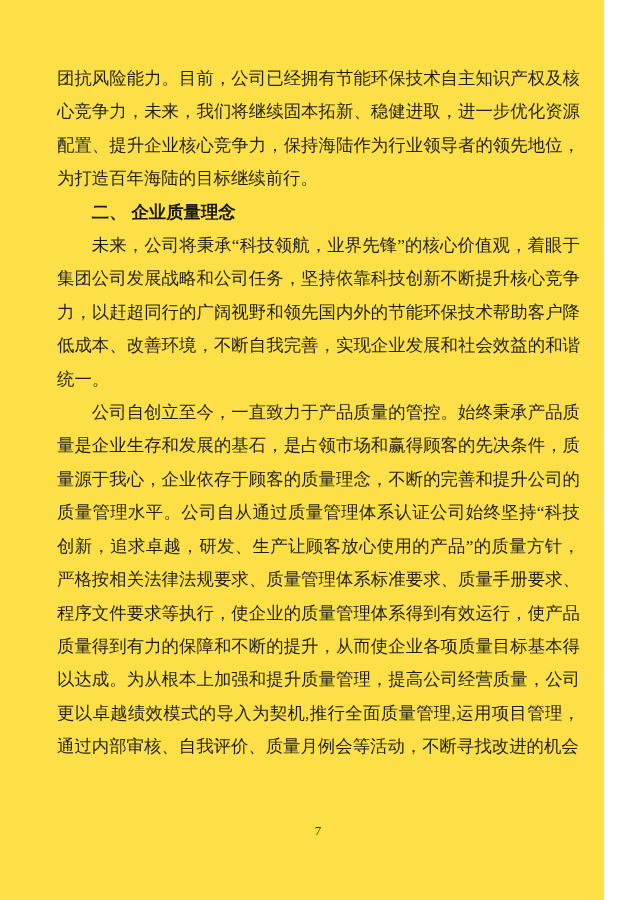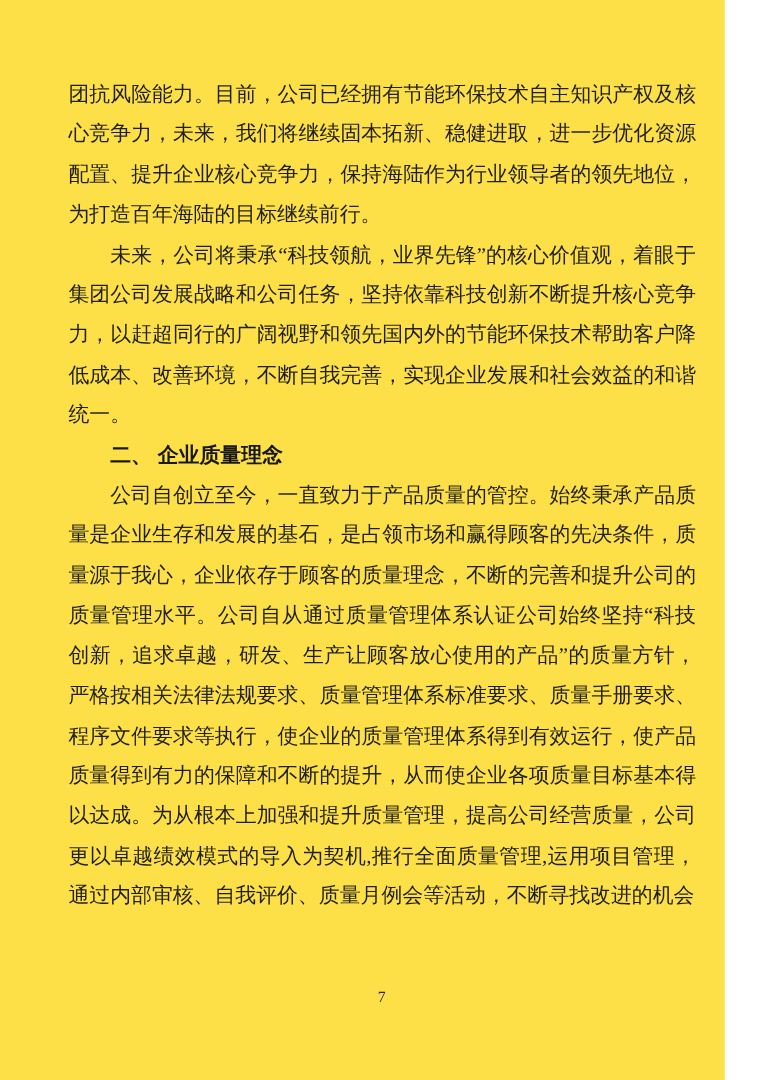--- a/index.html
+++ b/index.html
@@ -54,18 +54,18 @@
     color: #2b2b2b;
     font-family: "Liberation Serif", serif;
   }
 </style>
 </head>
 <body>
 
 <div class="page">
   <div class="text-block">
       <div class="para">团抗风险能力。目前，公司已经拥有节能环保技术自主知识产权及核心竞争力，未来，我们将继续固本拓新、稳健进取，进一步优化资源配置、提升企业核心竞争力，保持海陆作为行业领导者的领先地位，为打造百年海陆的目标继续前行。</div>
+      <div class="para indent heading">二、 企业质量理念</div>
       <div class="para indent">未来，公司将秉承“科技领航，业界先锋”的核心价值观，着眼于集团公司发展战略和公司任务，坚持依靠科技创新不断提升核心竞争力，以赶超同行的广阔视野和领先国内外的节能环保技术帮助客户降低成本、改善环境，不断自我完善，实现企业发展和社会效益的和谐统一。</div>
-      <div class="para indent heading">二、 企业质量理念</div>
       <div class="para indent">公司自创立至今，一直致力于产品质量的管控。始终秉承产品质量是企业生存和发展的基石，是占领市场和赢得顾客的先决条件，质量源于我心，企业依存于顾客的质量理念，不断的完善和提升公司的质量管理水平。公司自从通过质量管理体系认证公司始终坚持“科技创新，追求卓越，研发、生产让顾客放心使用的产品”的质量方针，严格按相关法律法规要求、质量管理体系标准要求、质量手册要求、程序文件要求等执行，使企业的质量管理体系得到有效运行，使产品质量得到有力的保障和不断的提升，从而使企业各项质量目标基本得以达成。为从根本上加强和提升质量管理，提高公司经营质量，公司更以卓越绩效模式的导入为契机,推行全面质量管理,运用项目管理，通过内部审核、自我评价、质量月例会等活动，不断寻找改进的机会</div>
     </div>
   <div class="page-number">7</div>
 </div>
 
 </body></html>

